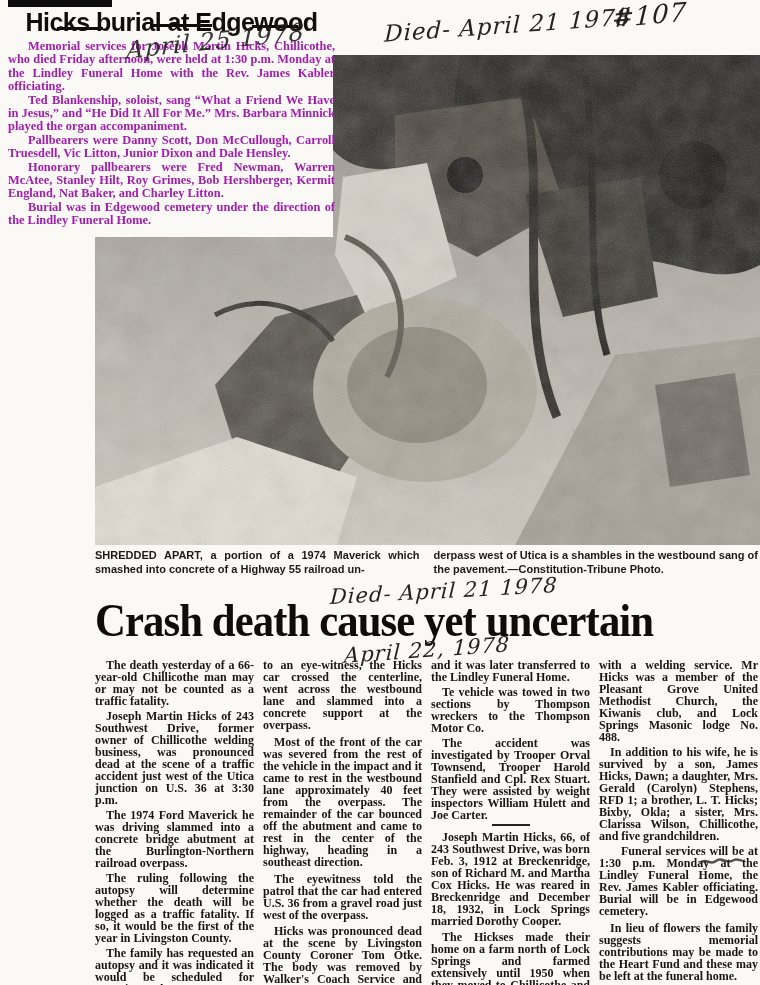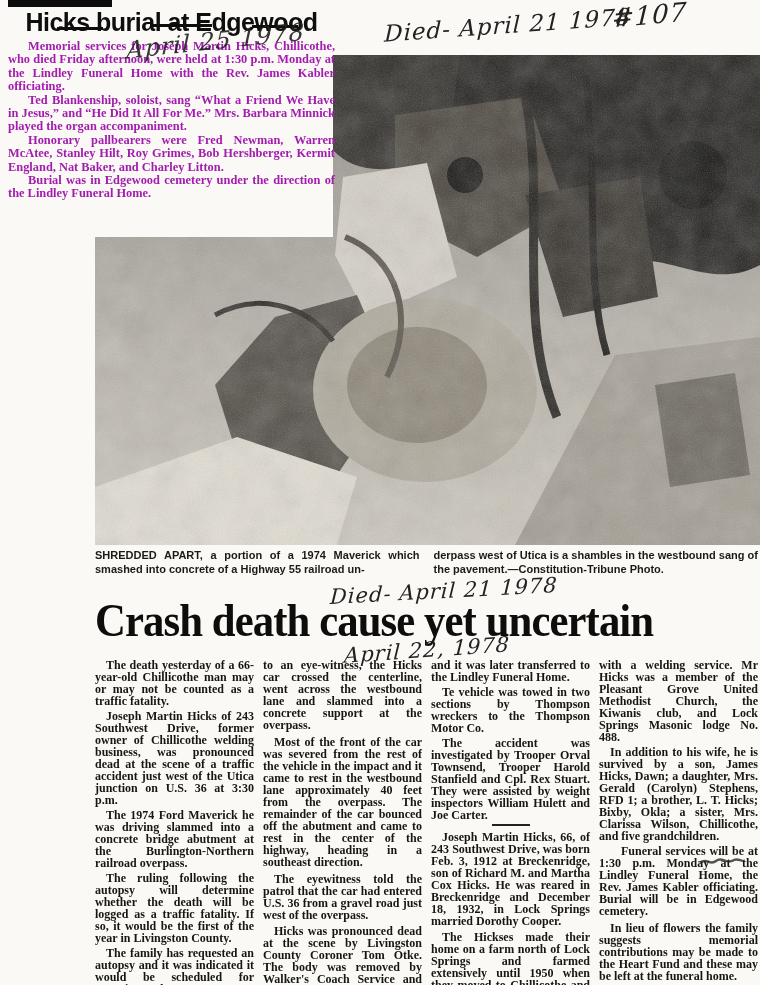--- a/index.html
+++ b/index.html
@@ -71,20 +71,21 @@
   <div class="hw" style="left:612px;top:0;font-size:26px;transform:rotate(-5deg) skewX(-8deg);">#107</div>
   <div class="hw" style="left:384px;top:12px;font-size:23px;transform:rotate(-4deg) skewX(-6deg);">Died- April 21 1978</div>
   <div class="hw" style="left:126px;top:27px;font-size:24px;transform:rotate(-6deg) skewX(-8deg);opacity:.9;">April 25 1978</div>
   <div class="hw" style="left:330px;top:579px;font-size:21px;transform:rotate(-3deg) skewX(-6deg);">Died- April 21 1978</div>
   <div class="hw" style="left:344px;top:638px;font-size:21px;transform:rotate(-4deg) skewX(-7deg);">April 22, 1978</div>
 
   <div class="obit">
     <h2 class="obit-headline">Hicks burial at Edgewood</h2>
     <p>Memorial services for Joseph Martin Hicks, Chillicothe, who died Friday afternoon, were  held at 1:30 p.m. Monday at the Lindley Funeral Home with the Rev. James Kabler officiating.</p>
     <p>Ted Blankenship, soloist, sang “What a Friend  We Have in Jesus,” and “He Did It All For Me.” Mrs. Barbara Minnick played the organ accompaniment.</p>
+    <p>Pallbearers were Danny Scott, Don McCullough, Carroll Truesdell, Vic Litton, Junior Dixon and Dale Hensley.</p>
     <p>Honorary pallbearers  were Fred Newman, Warren McAtee, Stanley Hilt, Roy Grimes, Bob Hershberger, Kermit England, Nat Baker, and Charley Litton.</p>
     <p>Burial was in Edgewood cemetery under the direction of the Lindley Funeral Home.</p>
   </div>
 
   <div class="photo">
     <svg width="665" height="490" viewBox="0 0 665 490" xmlns="http://www.w3.org/2000/svg">
       <defs>
         <linearGradient id="gBase" x1="0" y1="0" x2="0" y2="1">
           <stop offset="0" stop-color="#8f8b83"></stop>
           <stop offset="0.55" stop-color="#b6b1a8"></stop>

